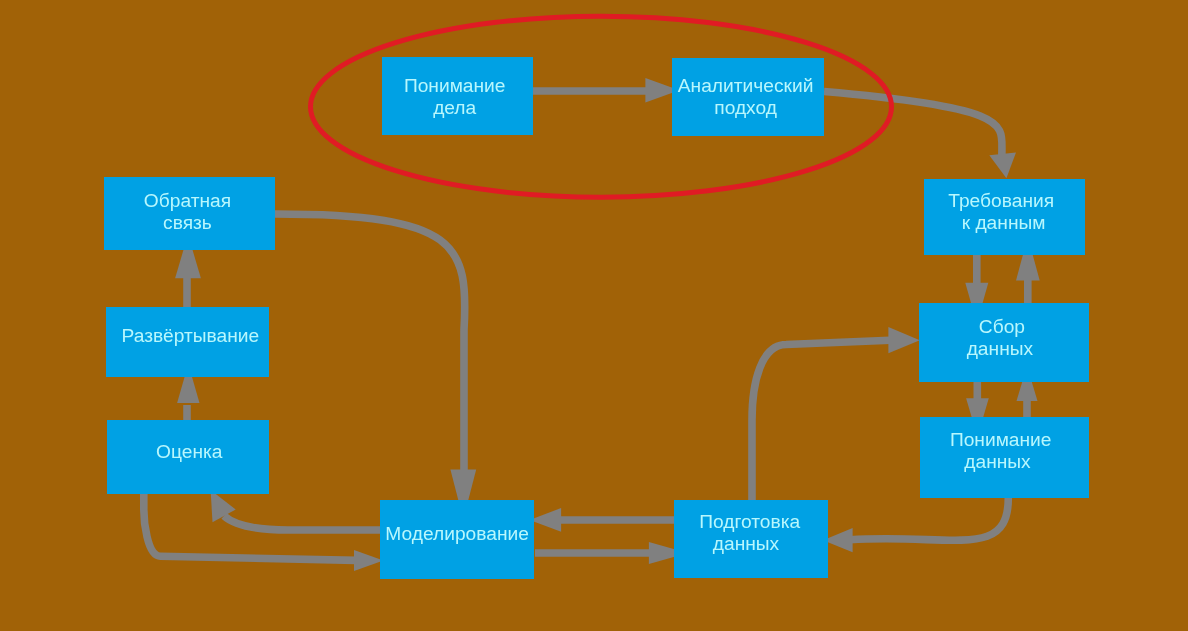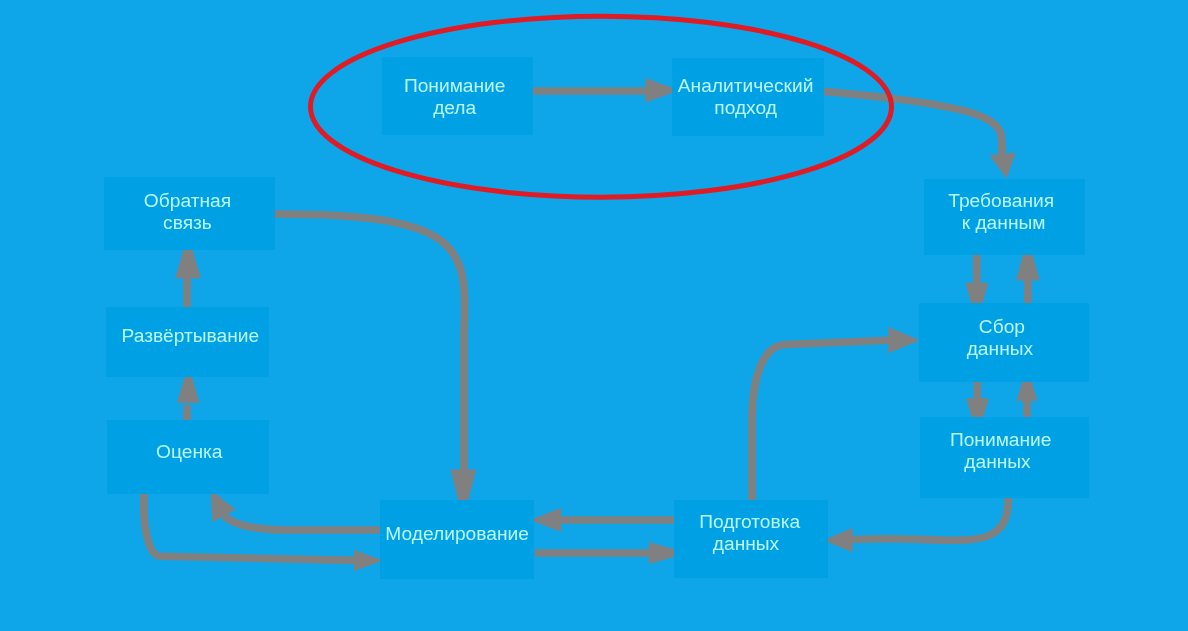--- a/index.html
+++ b/index.html
@@ -1,18 +1,18 @@
 <!DOCTYPE html>
 <html><head>
 <meta charset="utf-8">
 <style>
   html,body{margin:0;padding:0;background:#ffffff;}
   body{width:1188px;height:631px;overflow:hidden;
        font-family:"Liberation Sans",sans-serif;}
-  #stage{position:relative;width:1188px;height:631px;background:#0ea5e9;}
+  #stage{position:relative;width:1188px;height:631px;background:#a16207;}
   #flowchart-svg{position:absolute;left:0;top:0;display:block;}
   .node-box{stroke:none;}
   .node-label{font-family:"Liberation Sans",sans-serif;
               text-anchor:middle;dominant-baseline:alphabetic;}
   .arrow-line{fill:none;stroke-linecap:butt;stroke-linejoin:round;}
   .arrow-head{stroke:none;}
   .highlight-ellipse{fill:none;}
 </style>
 </head>
 <body>

